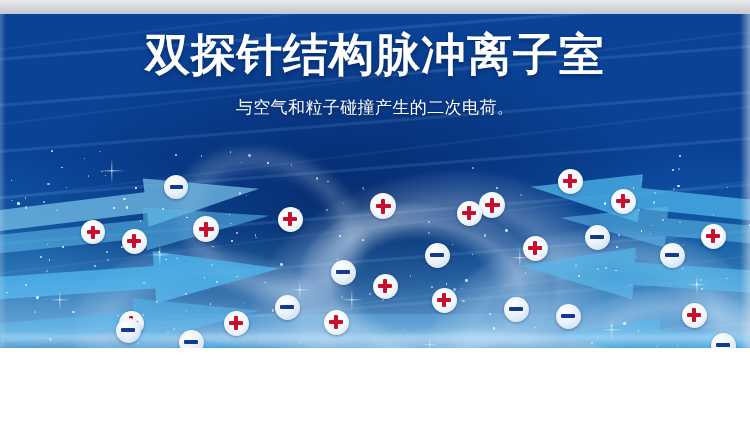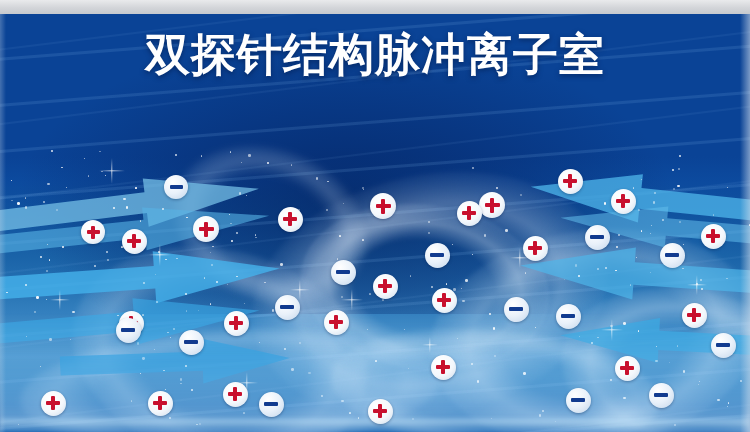--- a/index.html
+++ b/index.html
@@ -7,21 +7,21 @@
     padding: 0;
     background: #ffffff;
   }
   body {
     font-family: "Liberation Sans", "DejaVu Sans", sans-serif;
   }
 
   #banner {
     position: relative;
     width: 750px;
-    height: 432px;
+    height: 348px;
     overflow: hidden;
     background: #000000;
   }
 
   
   .top-bar {
     position: absolute;
     left: 0; top: 0;
     width: 750px; height: 14px;
     background: linear-gradient(180deg,#e9eaec 0%, #d3d5d9 55%, #c6c9ce 100%);
@@ -777,16 +777,17 @@
     </div>
 
   <div class="edge-left"></div>
   <div class="edge-right"></div>
 
   <div class="top-bar"></div>
 
   <div class="text-wrap">
     <h1 class="title">双探针结构脉冲离子室</h1>
     <p class="subtitle">
+      <span>与空气和粒子碰撞产生的二次电荷。</span>
     </p>
   </div>
 
 </div>
 
 </body></html>

